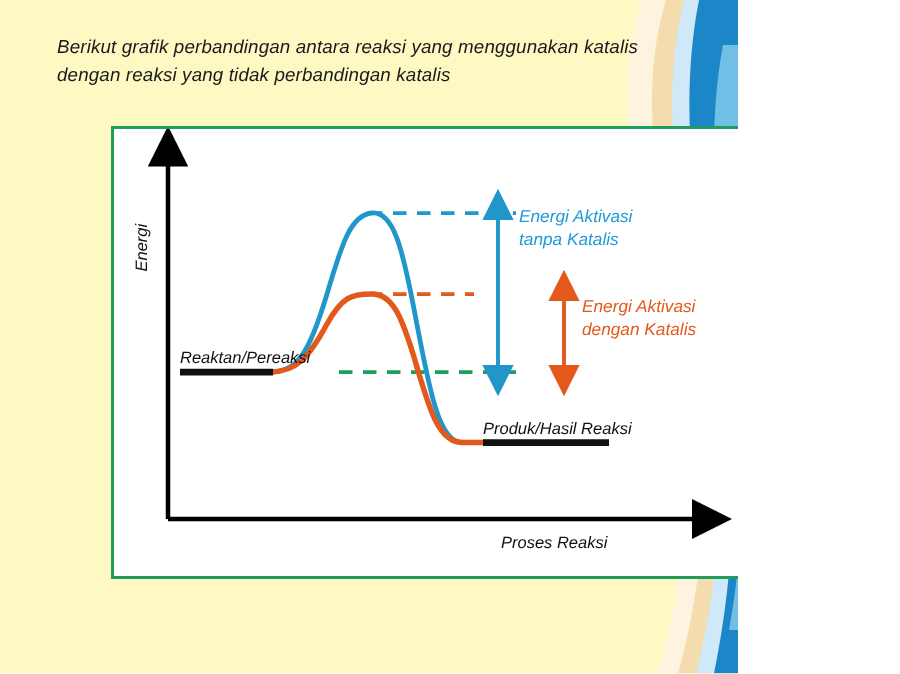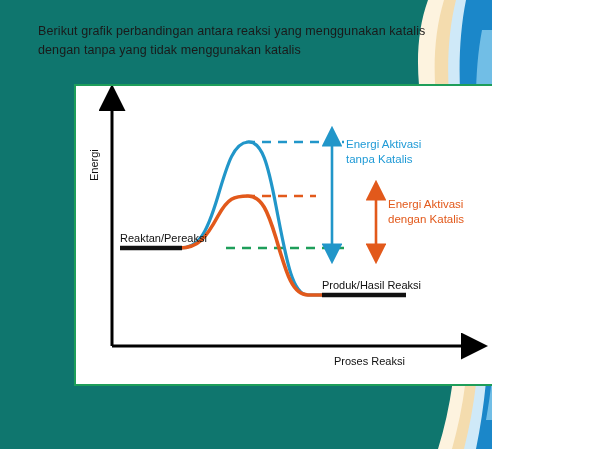--- a/index.html
+++ b/index.html
@@ -10,22 +10,23 @@
   body {
     width: 600px;
     height: 449px;
     font-family: "Liberation Sans", sans-serif;
     overflow: hidden;
   }
   #slide {
     position: relative;
     width: 492px;
     height: 449px;
-    background: #0f766e;
+    background: #fef9c3;
     overflow: hidden;
+    font-style: italic;
   }
 
   
   .deco {
     position: absolute;
     top: 0;
     right: 0;
     width: 150px;
     height: 449px;
     overflow: hidden;
@@ -89,21 +90,21 @@
       <path d="M150,0 L150,449 L96,449 C124,360 120,250 92,160 C74,100 70,44 86,0 Z" fill="#fdf3df"></path>
       <path d="M150,0 L150,449 L110,449 C136,358 132,250 106,162 C90,104 88,46 102,0 Z" fill="#f4dcae"></path>
       <path d="M150,0 L150,449 L122,449 C146,356 142,248 118,164 C104,108 102,48 114,0 Z" fill="#cfe9f8"></path>
       <path d="M150,0 L150,449 L134,449 C154,352 150,246 128,166 C116,112 114,50 124,0 Z" fill="#1b87c9"></path>
       <path d="M150,30 L150,420 L144,420 C158,344 156,250 140,172 C132,124 132,72 140,30 Z" fill="#8fd0ef" opacity="0.75"></path>
     </svg>
   </div>
 
   <div id="title">
     <div>Berikut grafik perbandingan antara reaksi yang menggunakan katalis</div>
-    <div>dengan tanpa yang tidak menggunakan katalis</div>
+    <div>dengan reaksi yang tidak perbandingan katalis</div>
   </div>
 
   <div id="chart-frame">
     <svg id="chart-svg" width="418" height="298" viewBox="0 0 418 298" xmlns="http://www.w3.org/2000/svg">
 
       <defs>
         <marker id="arrowBlack" markerWidth="9" markerHeight="9" refX="1" refY="4.5" orient="auto">
           <path d="M0,0 L9,4.5 L0,9 z" fill="#000000"></path>
         </marker>
         <marker id="arrowBlueStart" markerWidth="8" markerHeight="8" refX="7" refY="4" orient="auto">

